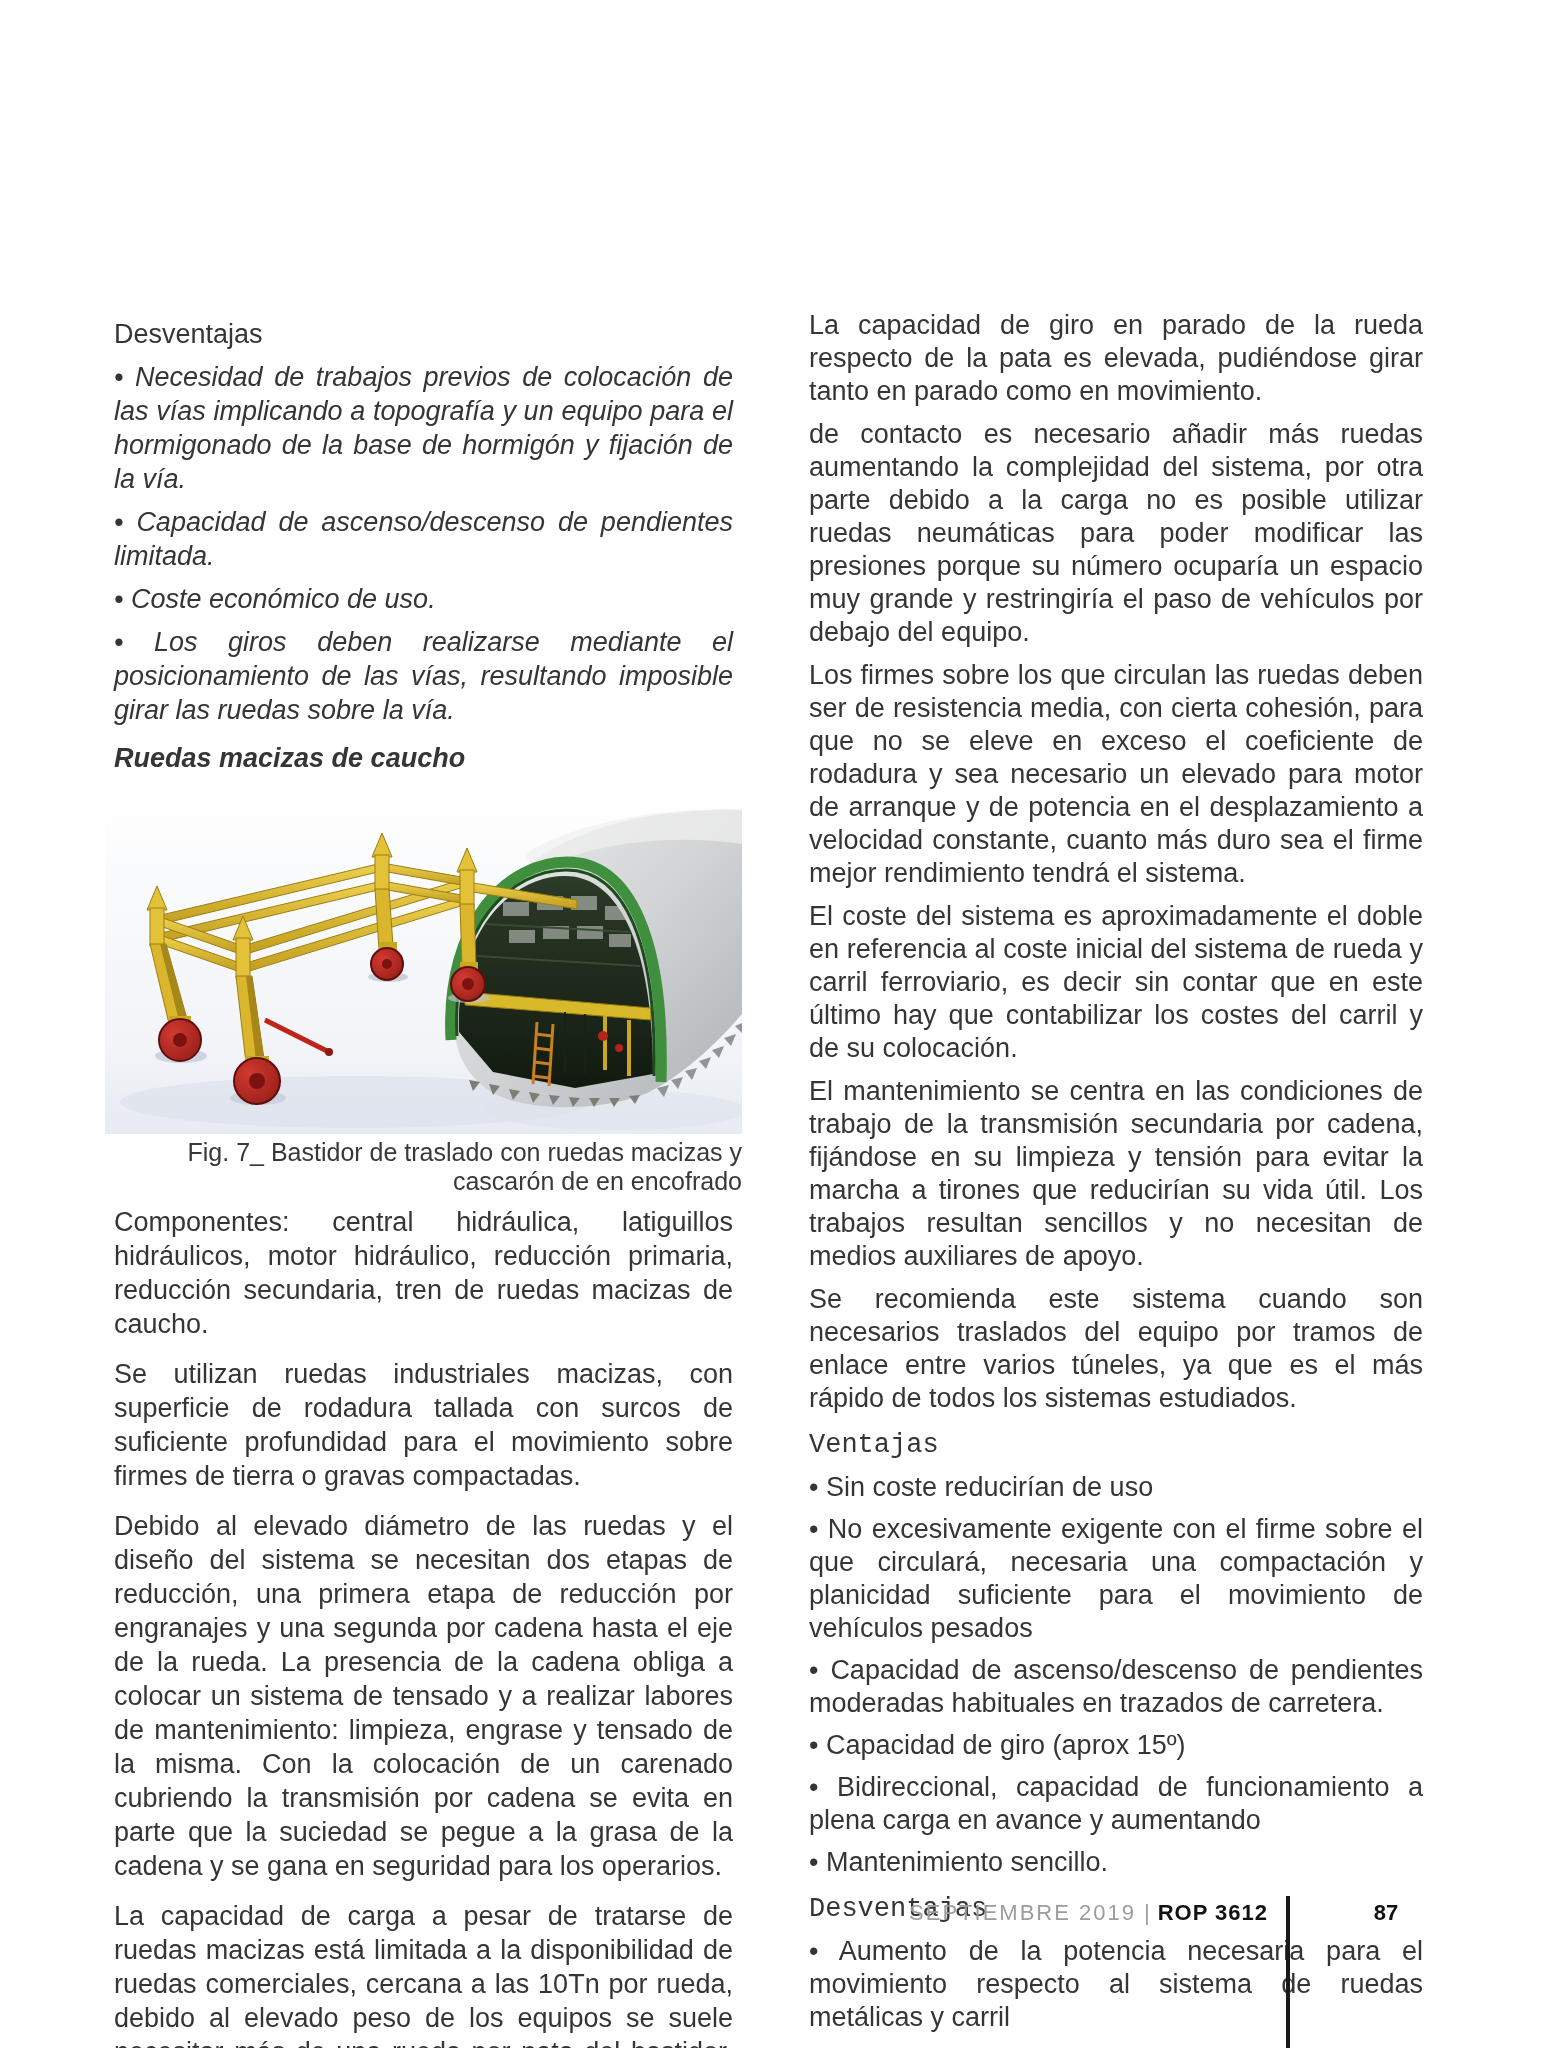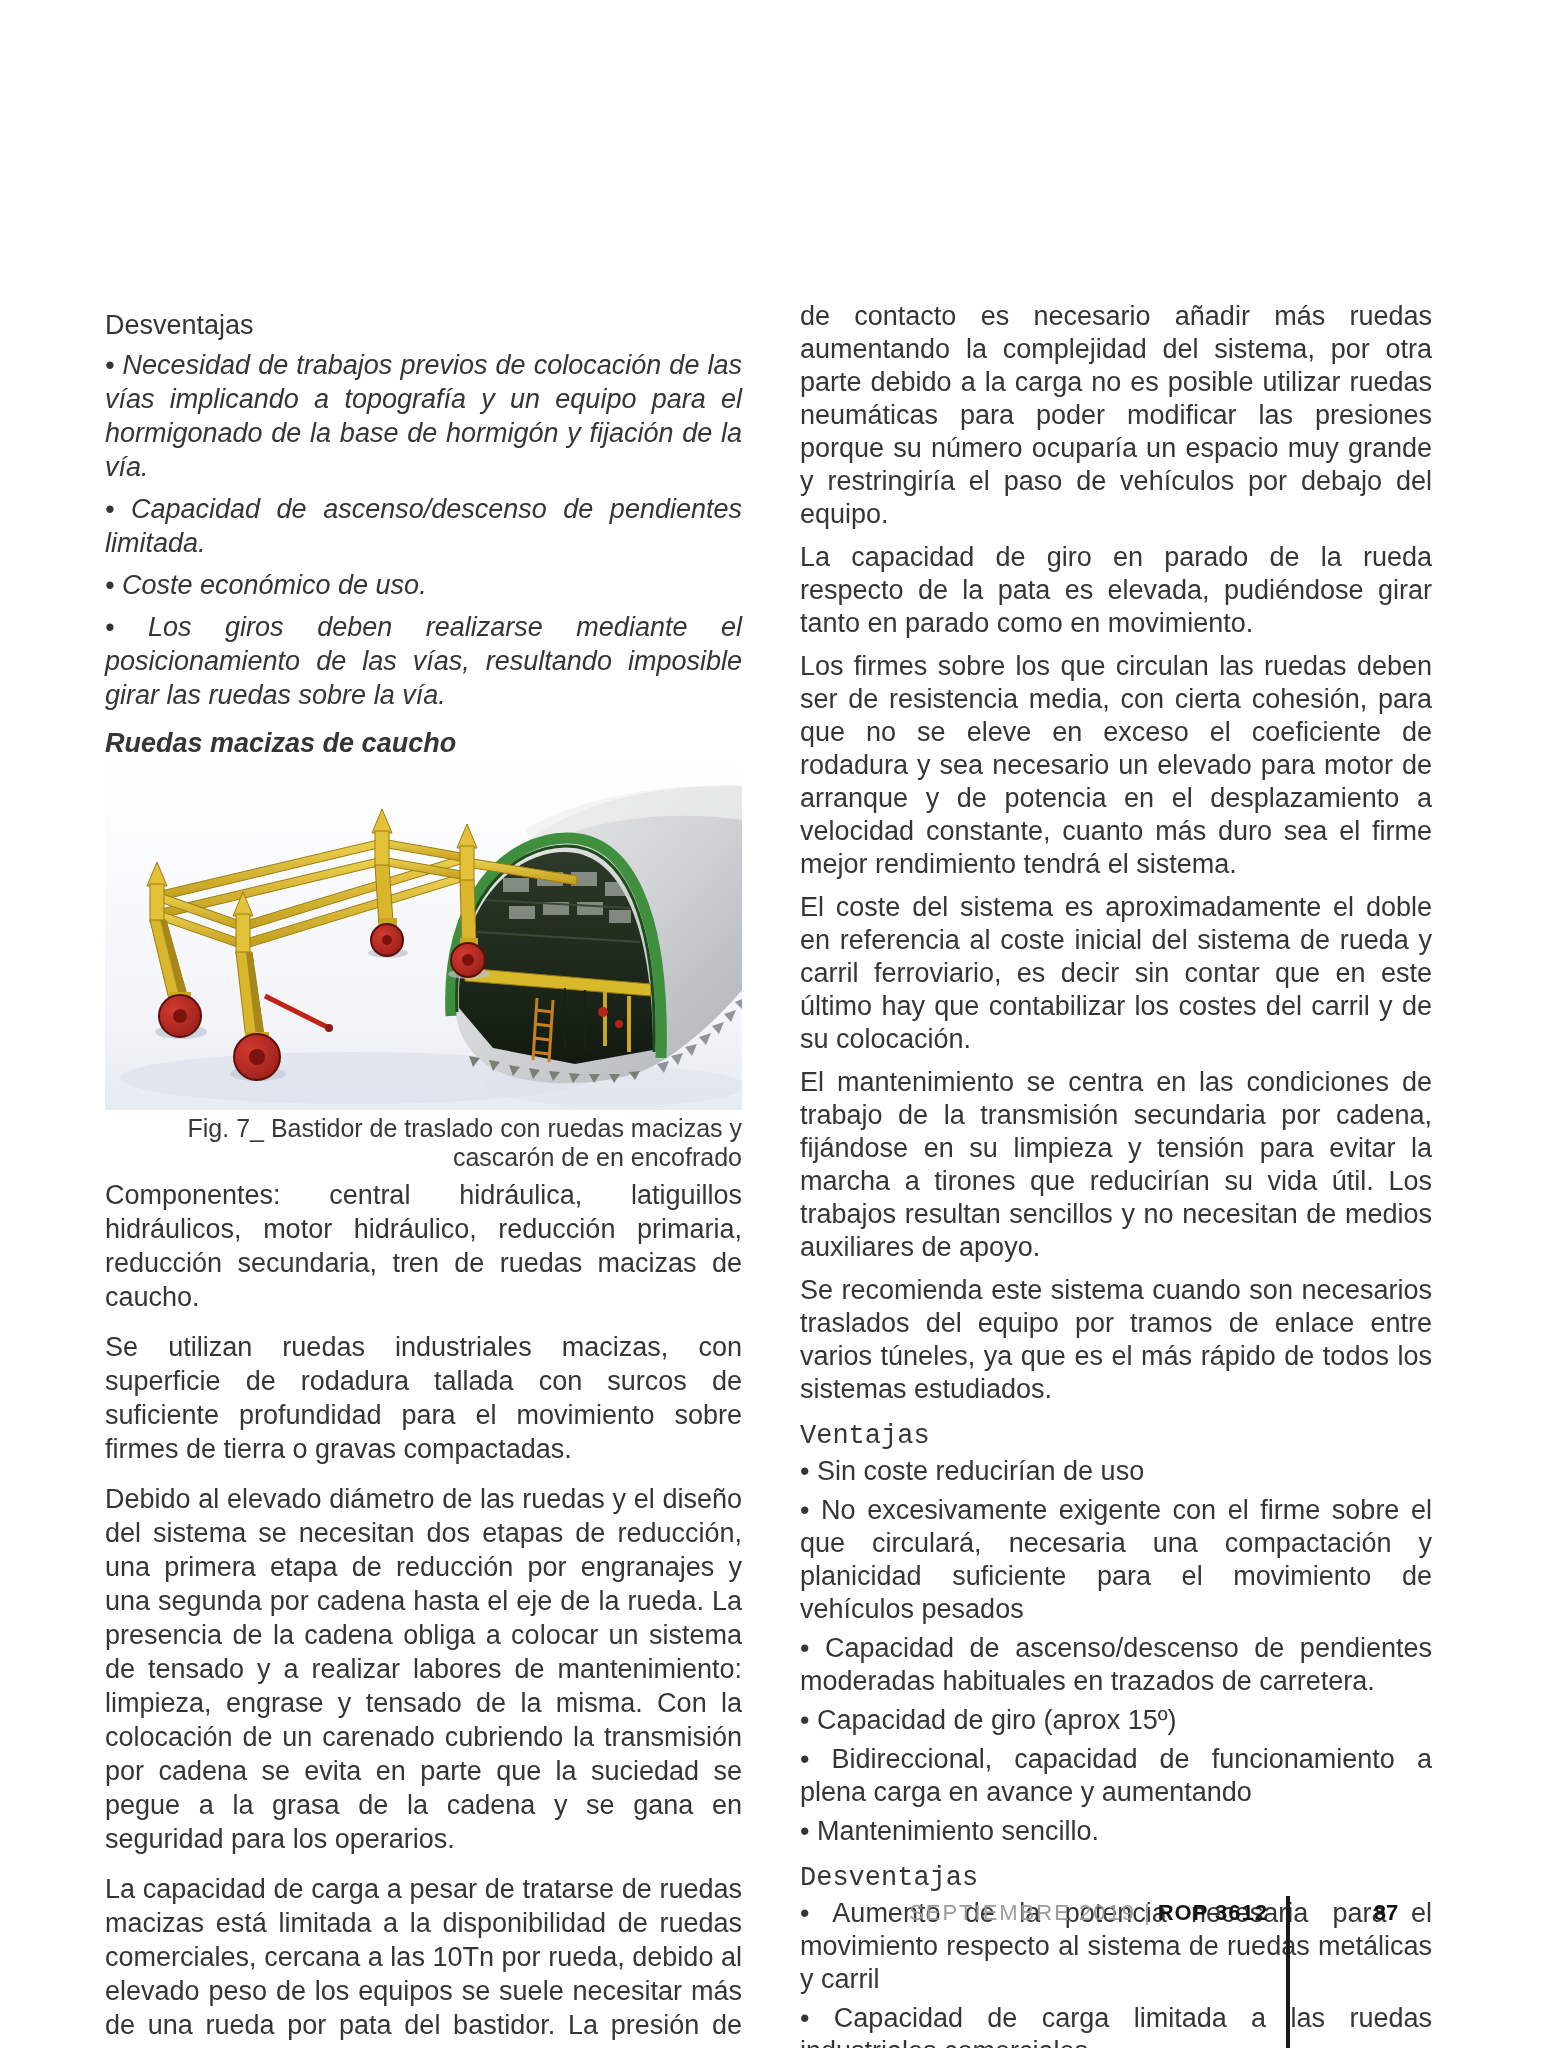--- a/index.html
+++ b/index.html
@@ -4,21 +4,21 @@
 <style>
   html,body{margin:0;padding:0;}
   body{
     width:1564px;height:2048px;position:relative;background:#ffffff;
     font-family:"Liberation Sans","DejaVu Sans",sans-serif;color:#333333;
     overflow:hidden;
   }
   .col{position:absolute;}
   .col-left{left:105px;top:308px;width:637px;}
   .col-right{left:800px;top:300px;width:632px;}
-  .col-left p, .col-left h3, .col-right p, .col-right h3{margin:0;}
+  .col-left p, .col-left h3, .col-right p, .col-right h3{margin:9px;}
   .col-left .body{font-size:27px;line-height:34px;text-align:justify;color:#353535;}
   .col-right .body{font-size:27px;line-height:33px;text-align:justify;color:#353535;}
   .heading{font-size:27px;font-weight:normal;color:#353535;}
   .col-left .heading{line-height:34px;margin-bottom:6px;}
   .col-right .heading{line-height:33px;margin-bottom:2px;font-family:Liberation Mono, monospace;}
   .col-left .bullet{margin-bottom:8px;font-style:italic;}
   .col-left .bullet-last{margin-bottom:14px;}
   .col-right .bullet{margin-bottom:6px;}
   .col-right .para{margin-bottom:10px;}
   .col-right .para-lastgap{margin-bottom:14px;}
@@ -232,22 +232,22 @@
     <div>cascarón de en encofrado</div>
   </div>
 
   <p class="body para">Componentes: central hidráulica, latiguillos hidráulicos, motor hidráulico, reducción primaria, reducción secundaria, tren de ruedas macizas de caucho.</p>
   <p class="body para">Se utilizan ruedas industriales macizas, con superficie de rodadura tallada con surcos de suficiente profundidad para el movimiento sobre firmes de tierra o gravas compactadas.</p>
   <p class="body para">Debido al elevado diámetro de las ruedas y el diseño del sistema se necesitan dos etapas de reducción, una primera etapa de reducción por engranajes y una segunda por cadena hasta el eje de la rueda. La presencia de la cadena obliga a colocar un sistema de tensado y a realizar labores de mantenimiento: limpieza, engrase y tensado de la misma. Con la colocación de un carenado cubriendo la transmisión por cadena se evita en parte que la suciedad se pegue a la grasa de la cadena y se gana en seguridad para los operarios.</p>
   <p class="body para">La capacidad de carga a pesar de tratarse de ruedas macizas está limitada a la disponibilidad de ruedas comerciales, cercana a las 10Tn por rueda, debido al elevado peso de los equipos se suele necesitar más de una rueda por pata del bastidor. La presión de contacto sobre el terreno es elevada, alrededor de 9 kg/cm², por tratarse de ruedas macizas no es posible regular esta presión de contacto para aumentar la superficie de apoyo por lo que si se desea bajar la presión</p>
 </div>
 
 <div class="col col-right">
+  <p class="body para">La capacidad de giro en parado de la rueda respecto de la pata es elevada, pudiéndose girar tanto en parado como en movimiento.</p>
   <p class="body para">de contacto es necesario añadir más ruedas aumentando la complejidad del sistema, por otra parte debido a la carga no es posible utilizar ruedas neumáticas para poder modificar las presiones porque su número ocuparía un espacio muy grande y restringiría el paso de vehículos por debajo del equipo.</p>
-  <p class="body para">La capacidad de giro en parado de la rueda respecto de la pata es elevada, pudiéndose girar tanto en parado como en movimiento.</p>
   <p class="body para">Los firmes sobre los que circulan las ruedas deben ser de resistencia media, con cierta cohesión, para que no se eleve en exceso el coeficiente de rodadura y sea necesario un elevado para motor de arranque y de potencia en el desplazamiento a velocidad constante, cuanto más duro sea el firme mejor rendimiento tendrá el sistema.</p>
   <p class="body para">El coste del sistema es aproximadamente el doble en referencia al coste inicial del sistema de rueda y carril ferroviario, es decir sin contar que en este último hay que contabilizar los costes del carril y de su colocación.</p>
   <p class="body para">El mantenimiento se centra en las condiciones de trabajo de la transmisión secundaria por cadena, fijándose en su limpieza y tensión para evitar la marcha a tirones que reducirían su vida útil. Los trabajos resultan sencillos y no necesitan de medios auxiliares de apoyo.</p>
   <p class="body para para-lastgap">Se recomienda este sistema cuando son necesarios traslados del equipo por tramos de enlace entre varios túneles, ya que es el más rápido de todos los sistemas estudiados.</p>
 
   <h3 class="heading">Ventajas</h3>
   <p class="body bullet">• Sin coste reducirían de uso</p>
   <p class="body bullet">• No excesivamente exigente con el firme sobre el que circulará, necesaria una compactación y planicidad suficiente para el movimiento de vehículos pesados</p>
   <p class="body bullet">• Capacidad de ascenso/descenso de pendientes moderadas habituales en trazados de carretera.</p>
   <p class="body bullet">• Capacidad de giro (aprox 15º)</p>

